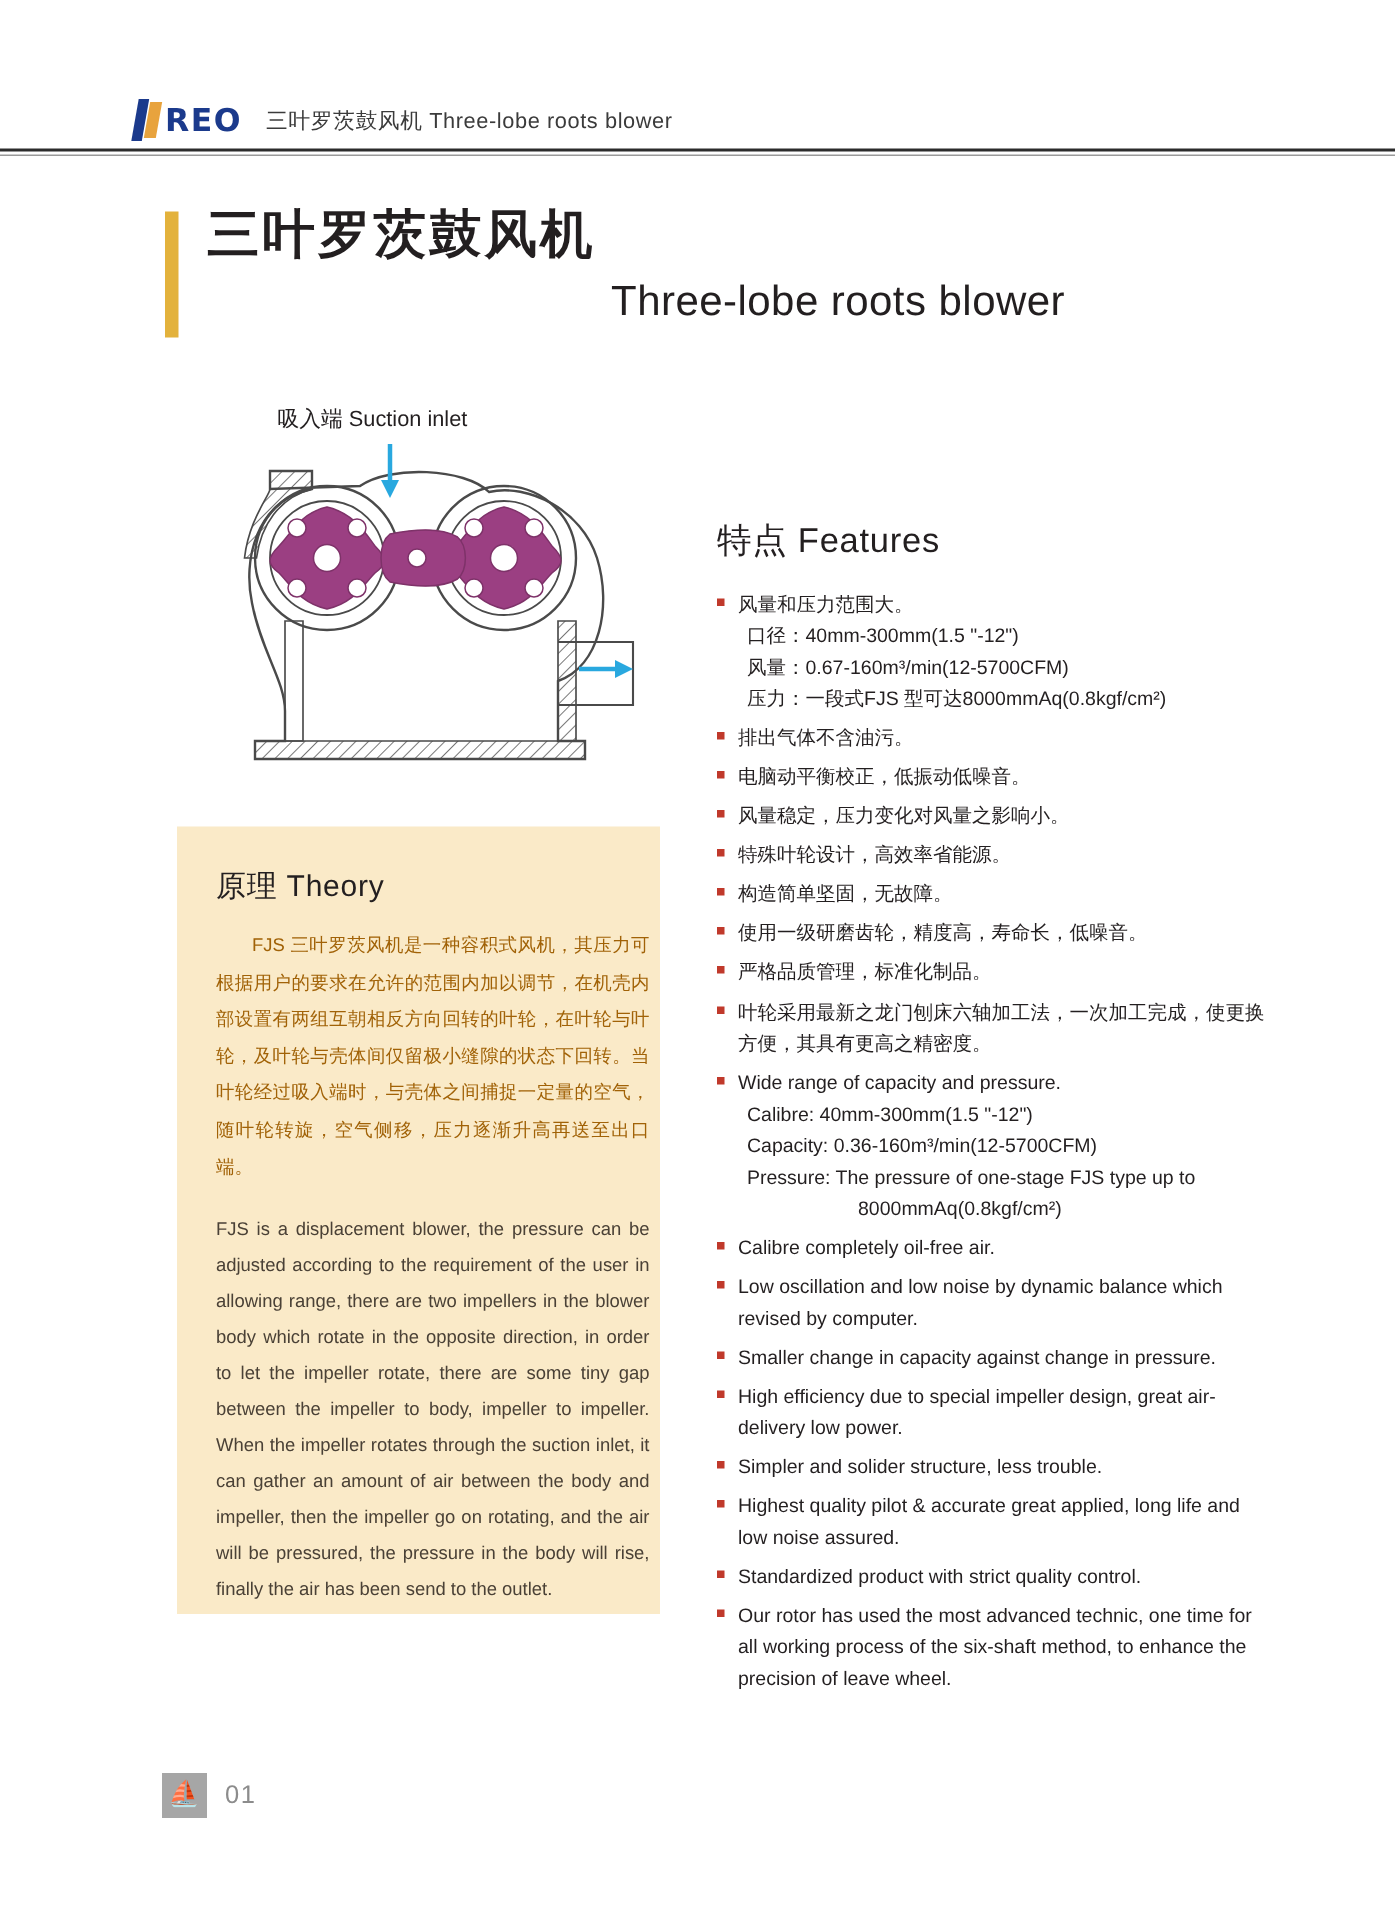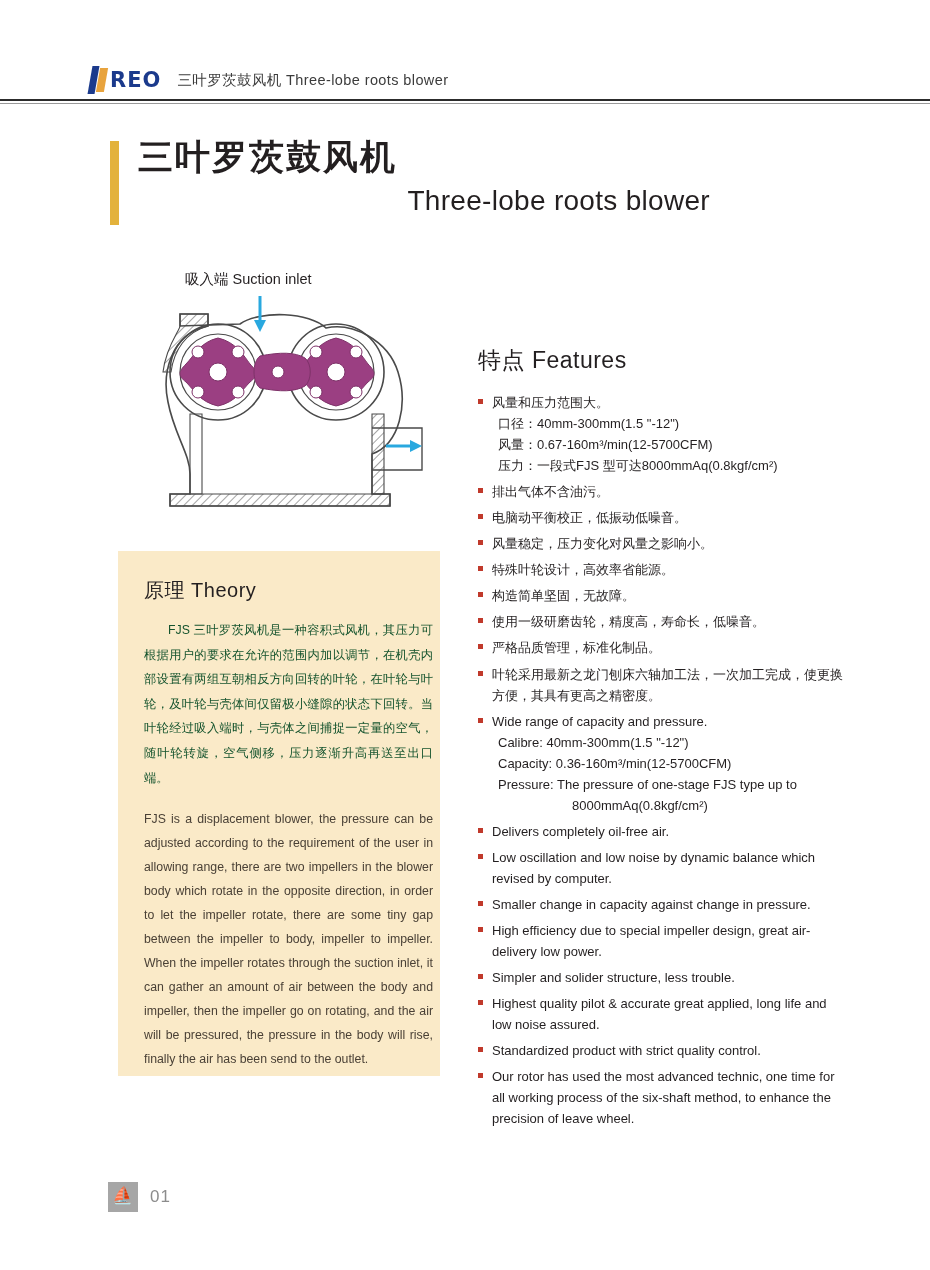--- a/index.html
+++ b/index.html
@@ -141,21 +141,21 @@
   }
   .theory-title {
     font-size: 20px;
     color: #231f20;
     margin-bottom: 14px;
     letter-spacing: 0.5px;
   }
   .theory-cn {
     font-size: 12.3px;
     line-height: 2.0;
-    color: #14532d;
+    color: #a16207;
     text-align: justify;
     text-indent: 24px;
   }
   .theory-en {
     font-size: 12.3px;
     line-height: 1.95;
     color: #4a4136;
     text-align: justify;
     margin-top: 18px;
   }
@@ -369,21 +369,21 @@
   </ul>
 
   <ul class="feat-list en-block">
     <li>
       <span>Wide range of capacity and pressure.</span>
       <span class="feat-sub">Calibre: 40mm-300mm(1.5 "-12")</span>
       <span class="feat-sub">Capacity: 0.36-160m³/min(12-5700CFM)</span>
       <span class="feat-sub">Pressure: The pressure of one-stage FJS type up to</span>
       <span class="feat-sub-indent">8000mmAq(0.8kgf/cm²)</span>
     </li>
-    <li>Delivers completely oil-free air.</li>
+    <li>Calibre completely oil-free air.</li>
     <li>Low oscillation and low noise by dynamic balance which revised by computer.</li>
     <li>Smaller change in capacity against change in pressure.</li>
     <li>High efficiency due to special impeller design, great air-delivery low power.</li>
     <li>Simpler and solider structure, less trouble.</li>
     <li>Highest quality pilot &amp; accurate great applied, long life and low noise assured.</li>
     <li>Standardized product with strict quality control.</li>
     <li>Our rotor has used the most advanced technic, one time for all  working process of the six-shaft method, to enhance the precision of leave wheel.</li>
   </ul>
 </div>
 

